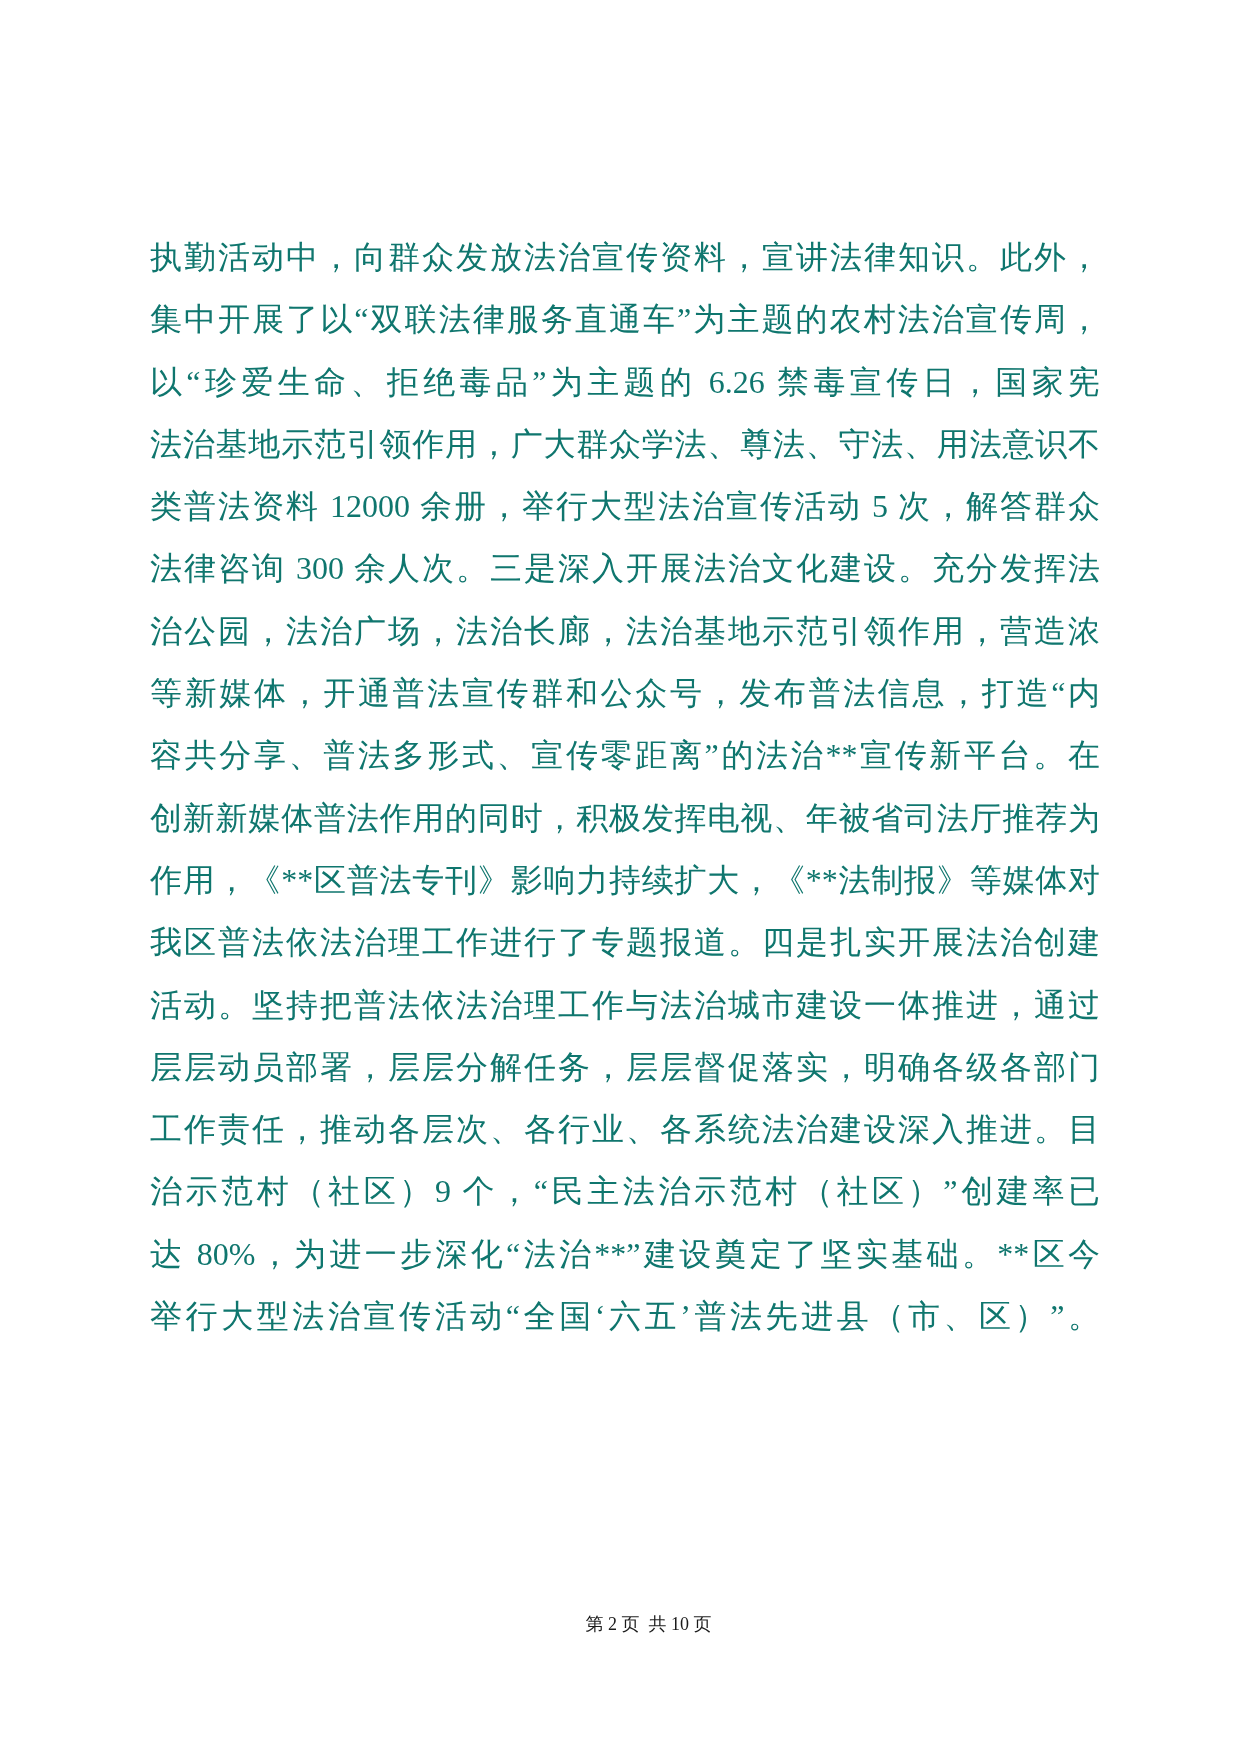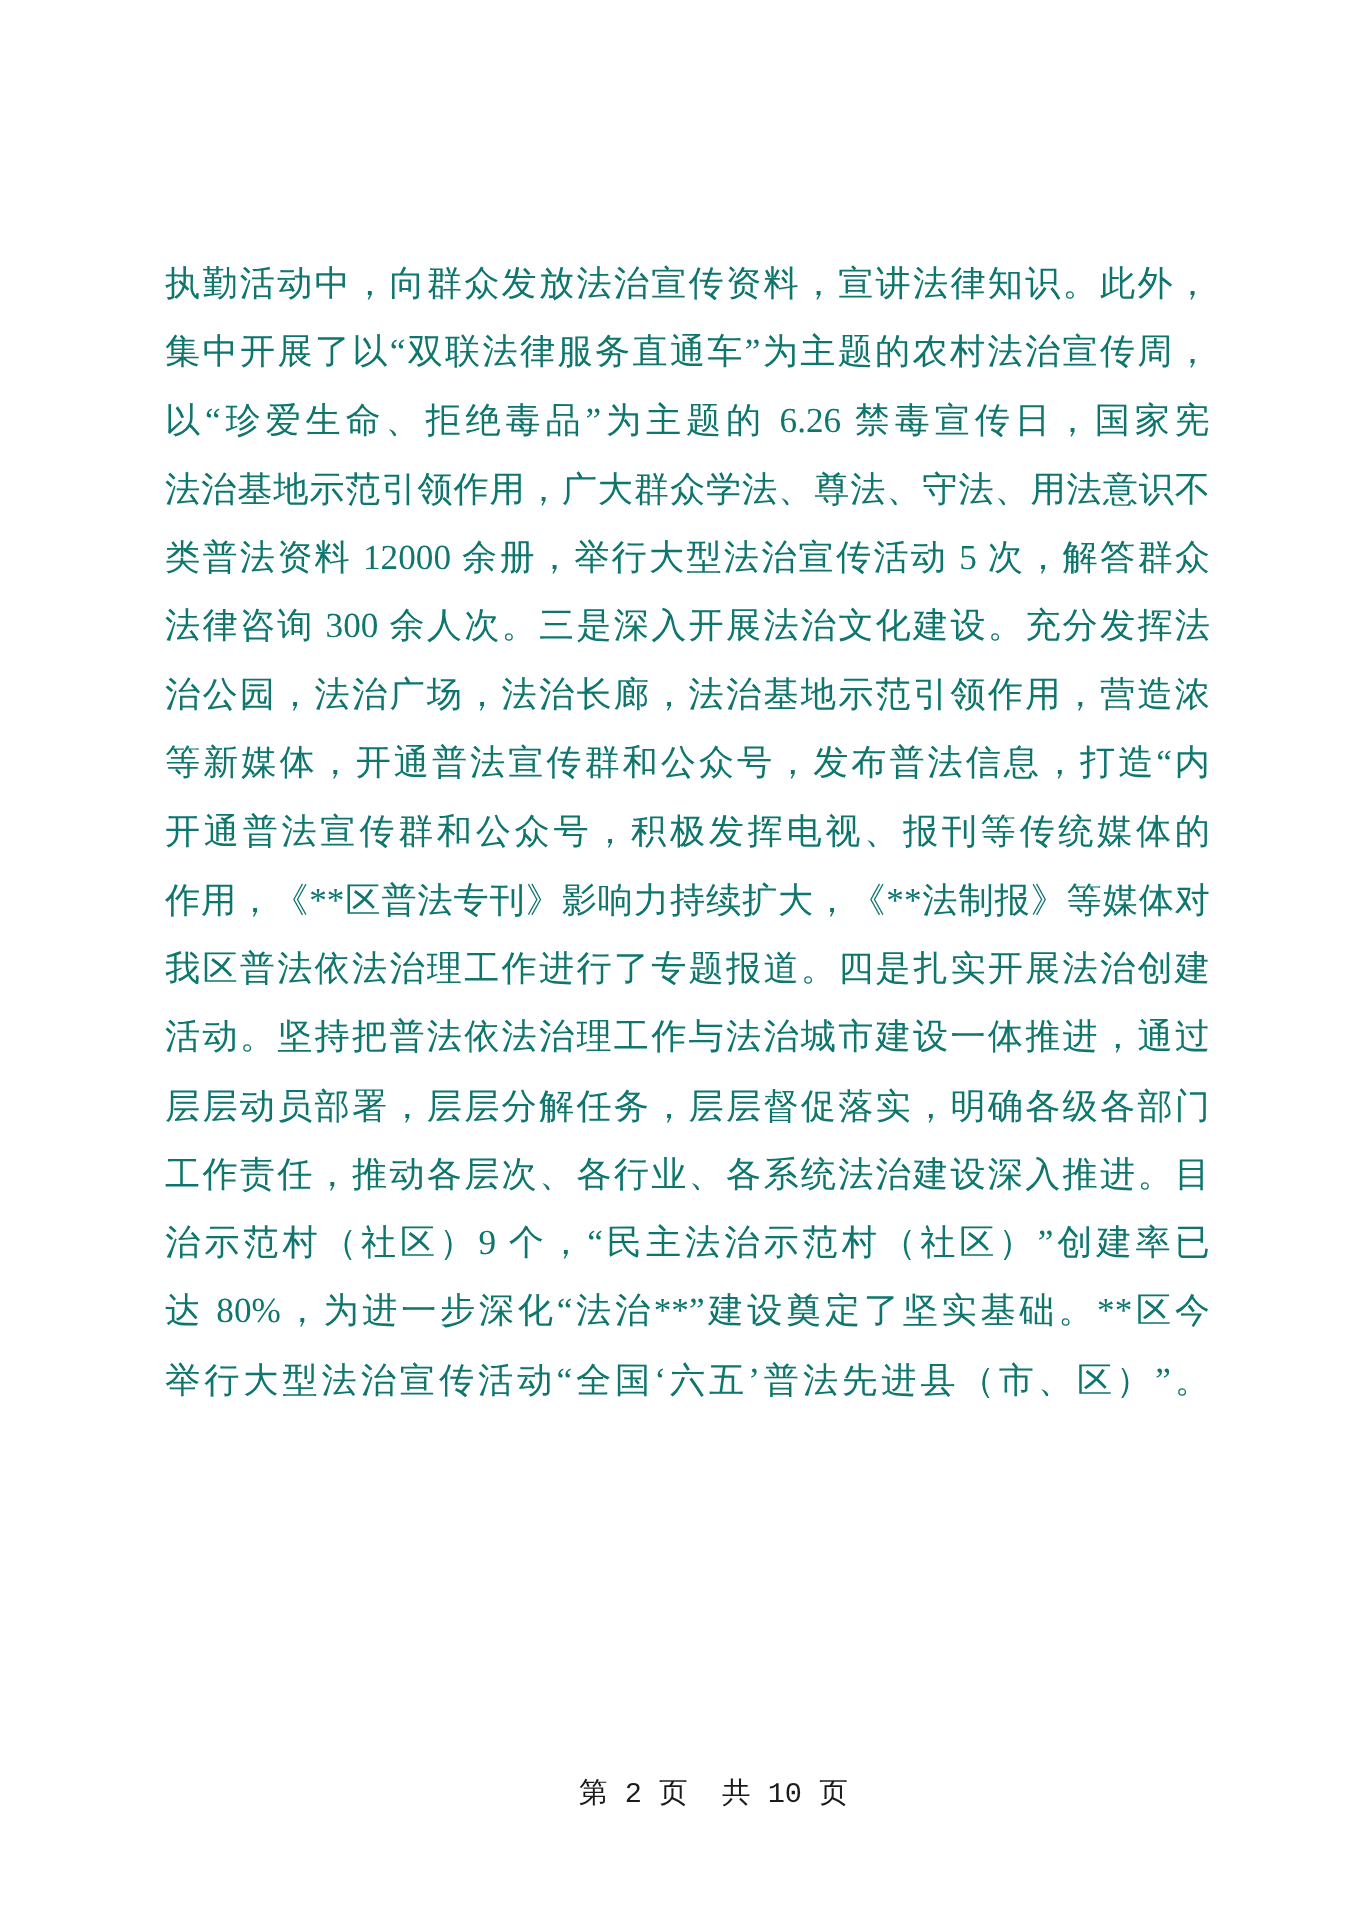--- a/index.html
+++ b/index.html
@@ -36,41 +36,41 @@
   .page-footer {
     position: absolute;
     left: 0;
     top: 1612px;
     width: 100%;
     text-align: center;
   }
   .page-footer .footer-text {
     position: relative;
     left: 28px;
-    font-size: 26px;
+    font-size: 18px;
     color: #1a1a1a;
     white-space: pre;
-    font-family: Liberation Mono, monospace;
   }
 </style>
 </head>
 <body>
 
 <div class="page">
 
   <div class="text-block" id="text-block">
       <div class="text-line">执勤活动中，向群众发放法治宣传资料，宣讲法律知识。此外，</div>
       <div class="text-line">集中开展了以“双联法律服务直通车”为主题的农村法治宣传周，</div>
       <div class="text-line">以“珍爱生命、拒绝毒品”为主题的 6.26 禁毒宣传日，国家宪</div>
       <div class="text-line">法治基地示范引领作用，广大群众学法、尊法、守法、用法意识不</div>
       <div class="text-line">类普法资料 12000 余册，举行大型法治宣传活动 5 次，解答群众</div>
       <div class="text-line">法律咨询 300 余人次。三是深入开展法治文化建设。充分发挥法</div>
       <div class="text-line">治公园，法治广场，法治长廊，法治基地示范引领作用，营造浓</div>
       <div class="text-line">等新媒体，开通普法宣传群和公众号，发布普法信息，打造“内</div>
-      <div class="text-line">开通普法宣传群和公众号，积极发挥电视、报刊等传统媒体的</div>
+      <div class="text-line">容共分享、普法多形式、宣传零距离”的法治**宣传新平台。在</div>
+      <div class="text-line">创新新媒体普法作用的同时，积极发挥电视、年被省司法厅推荐为</div>
       <div class="text-line">作用，《**区普法专刊》影响力持续扩大，《**法制报》等媒体对</div>
       <div class="text-line">我区普法依法治理工作进行了专题报道。四是扎实开展法治创建</div>
       <div class="text-line">活动。坚持把普法依法治理工作与法治城市建设一体推进，通过</div>
       <div class="text-line">层层动员部署，层层分解任务，层层督促落实，明确各级各部门</div>
       <div class="text-line">工作责任，推动各层次、各行业、各系统法治建设深入推进。目</div>
       <div class="text-line">治示范村（社区）9 个，“民主法治示范村（社区）”创建率已</div>
       <div class="text-line">达 80%，为进一步深化“法治**”建设奠定了坚实基础。**区今</div>
       <div class="text-line">举行大型法治宣传活动“全国‘六五’普法先进县（市、区）”。</div>
     </div>
 

